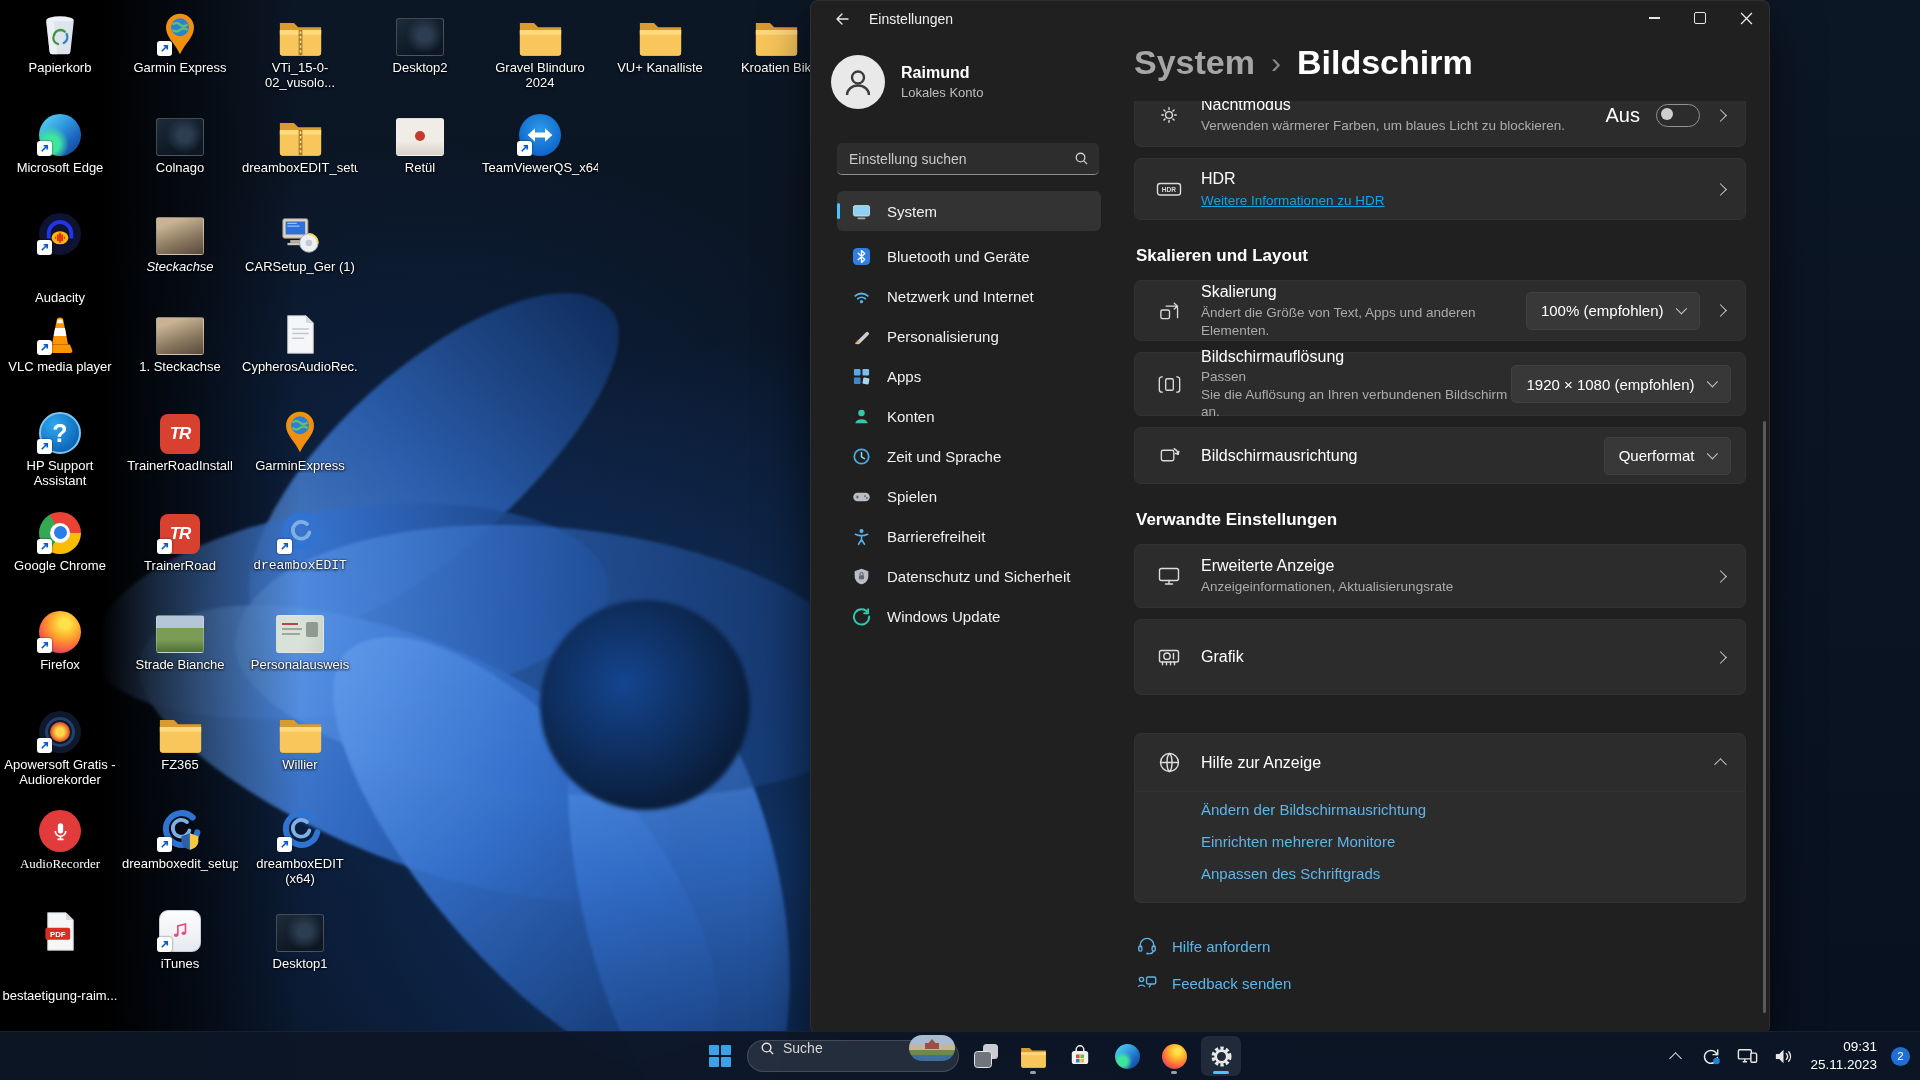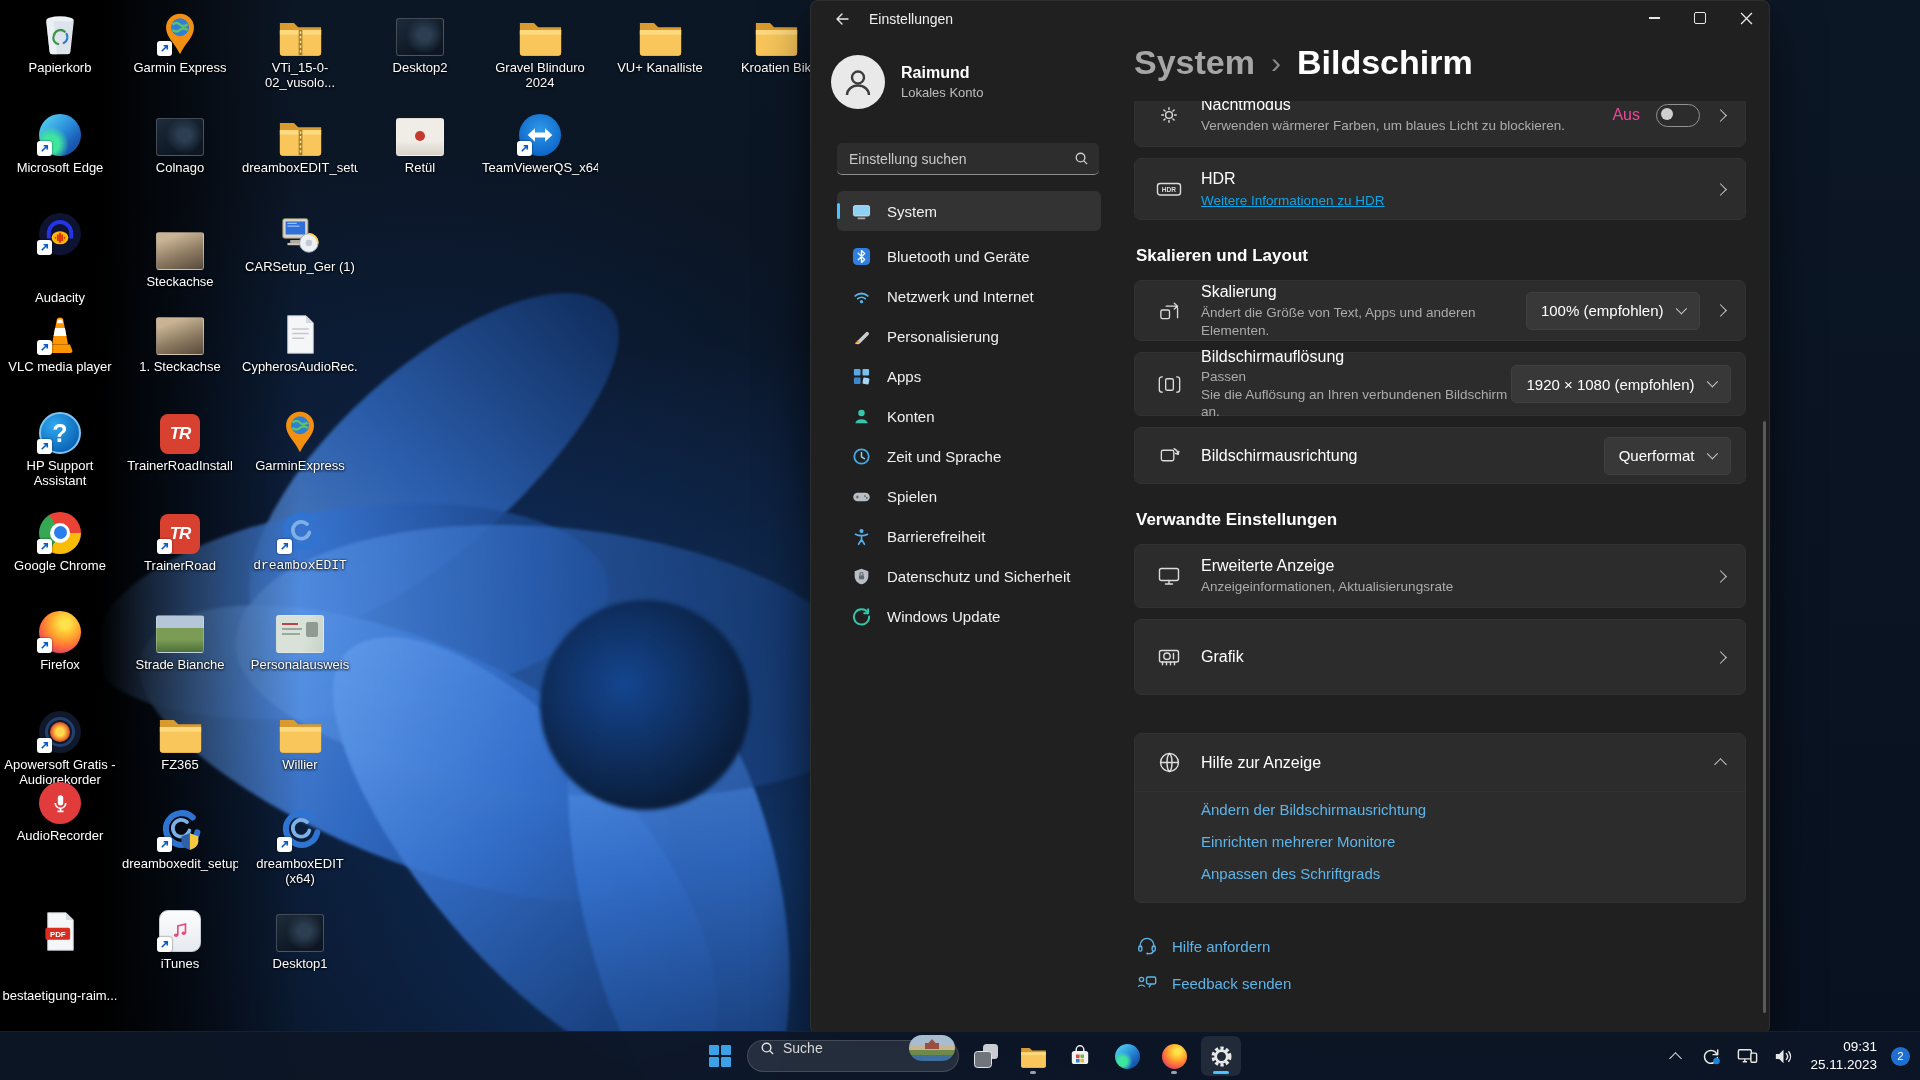--- a/index.html
+++ b/index.html
@@ -78,21 +78,21 @@
   .dd{background:#383838;border:1px solid #404040;border-radius:5px;height:36px;display:flex;
     align-items:center;gap:14px;padding:0 14px;font-size:15px;color:#fff;white-space:nowrap;}
   .chev{display:inline-block;width:8px;height:8px;border-style:solid;border-width:1.7px 1.7px 0 0;border-color:#c9c9c9;}
   .chev.r{transform:rotate(45deg);}
   .chev.d{transform:rotate(135deg);margin-top:-4px;}
   .chev.u{transform:rotate(-45deg);margin-top:4px;}
   .chev.sm{width:6.5px;height:6.5px;border-width:1.5px 1.5px 0 0;}
   .seclbl{font-size:17px;font-weight:700;color:#fff;margin:26px 2px 14px;}
   .tog{width:42px;height:21px;border:1px solid #919191;border-radius:12px;position:relative;flex-shrink:0;}
   .tog .knob{position:absolute;left:4px;top:3.5px;width:12px;height:12px;border-radius:50%;background:#cfcfcf;}
-  .togval{font-size:16px;color:#ec4899;}
+  .togval{font-size:20px;color:#ffffff;}
   .exp-body{background:#2c2c2c;border:1px solid #323232;border-top:1px solid #3c3c3c;border-radius:0 0 7px 7px;
     margin-top:-12px;margin-bottom:11px;padding:20px 20px 18px 66px;}
   .exp-head{border-radius:7px 7px 0 0;margin-bottom:0;}
   .hlink{display:block;font-size:15px;margin-bottom:15px;text-decoration:none;}
   .hlink:last-child{margin-bottom:2px;}
   .flink{display:flex;align-items:center;gap:14px;font-size:15px;margin:0 0 15px 2px;text-decoration:none;}
   .vscroll{position:absolute;right:3px;top:420px;width:3px;height:592px;background:#5a5a5a;border-radius:2px;}
 
   
   .taskbar{position:absolute;left:0;right:0;bottom:0;height:48px;background:rgba(13,22,37,.96);
@@ -240,21 +240,21 @@
             <span style="width:20px;height:20px;border-radius:50%;background:radial-gradient(circle,#ffd94a 0 28%,#e8642c 62%,#7a2a10)"></span>
           </span>
           <span class="sc">
             <svg viewBox="0 0 12 12" width="11" height="11">
               <path d="M3 9 L9 3 M5 3 h4 v4" stroke="#0b5cc4" stroke-width="1.8" fill="none"></path>
             </svg>
           </span>
         </div>
         <div class="lbl">Apowersoft Gratis - Audiorekorder</div>
       </div>
-      <div class="dicon" style="left: 2px; top: 778px;">
+      <div class="dicon" style="left: 2px; top: 806px; font-family: Liberation Serif, serif;">
         <div class="ic">
           <span class="cir" style="background:#e23b3b">
             <svg viewBox="0 0 24 24" width="23">
               <rect x="9.2" y="3.5" width="5.6" height="10.5" rx="2.8" fill="#fff"></rect>
               <path d="M6.5 11.5 a5.5 5.5 0 0 0 11 0" stroke="#fff" stroke-width="1.8" fill="none"></path>
               <path d="M12 17 v2.6 M8.8 20.2 h6.4" stroke="#fff" stroke-width="1.8"></path>
             </svg>
           </span>
         </div>
         <div class="lbl">AudioRecorder</div>
@@ -284,21 +284,21 @@
           </span>
         </div>
         <div class="lbl">Garmin Express</div>
       </div>
       <div class="dicon" style="left: 122px; top: 109.5px;">
         <div class="ic">
           <span class="ph" style="background:radial-gradient(circle at 60% 45%,#2c3e52 0 18%,rgba(0,0,0,0) 55%),linear-gradient(150deg,#1d2b3a,#0d1622 75%)"></span>
         </div>
         <div class="lbl">Colnago</div>
       </div>
-      <div class="dicon" style="left: 122px; top: 224px;">
+      <div class="dicon" style="left: 122px; top: 209px; font-style: italic;">
         <div class="ic">
           <span class="ph" style="background:linear-gradient(160deg,#c9b394 18%,#8d7b62 58%,#574a3c)"></span>
         </div>
         <div class="lbl">Steckachse</div>
       </div>
       <div class="dicon" style="left: 122px; top: 308.5px;">
         <div class="ic">
           <span class="ph" style="background:linear-gradient(160deg,#c9b394 18%,#8d7b62 58%,#574a3c)"></span>
         </div>
         <div class="lbl">1. Steckachse</div>

